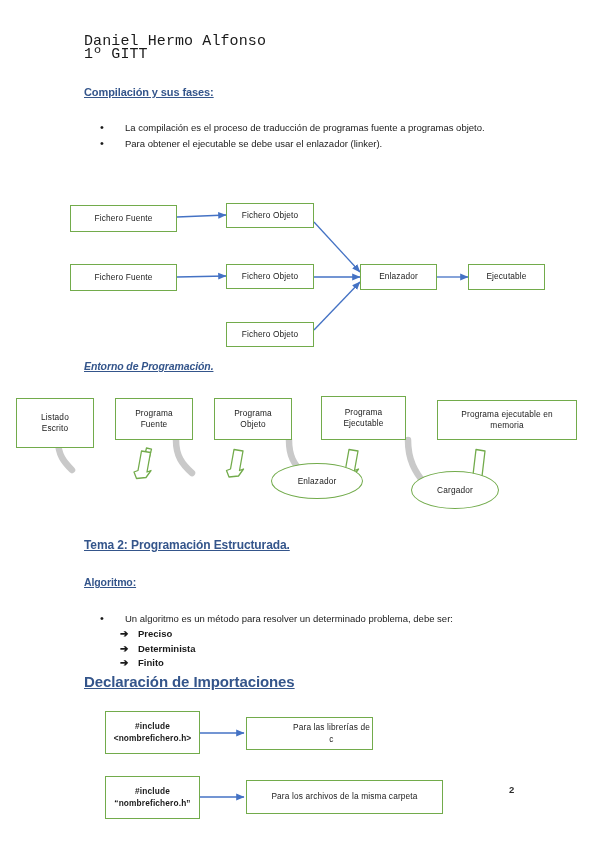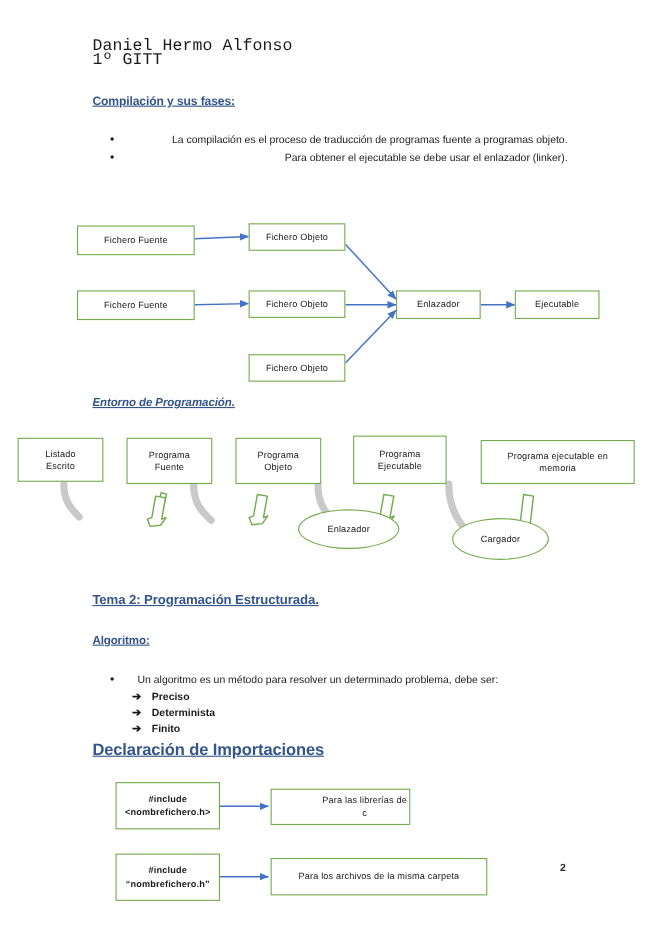--- a/index.html
+++ b/index.html
@@ -43,21 +43,21 @@
   .h-tema2       { left: 84px; top: 538px; font-size: 12px; }
   .h-algoritmo   { left: 84px; top: 576px; font-size: 10.5px; }
   .h-declaracion { left: 84px; top: 673px; font-size: 15px; }
 
   .bullet-list {
     position: absolute;
     margin: 0;
     padding: 0;
     list-style: none;
   }
-  .bl-1 { left: 96px; top: 121px; width: 420px; text-align: right; }
+  .bl-1 { left: 96px; top: 121px; width: 420px; }
   .bl-2 { left: 96px; top: 612px; width: 420px; }
   .bullet-list li {
     position: relative;
     padding-left: 29px;
     font-size: 9.5px;
     line-height: 14px;
     margin-bottom: 2px;
   }
   .bullet-list li::before {
     content: "\2022";
@@ -216,21 +216,21 @@
 
     <g fill="#ffffff" stroke="#72ab4b" stroke-width="1.3" stroke-linejoin="round">
       <path d="M138,478 L145,465 L142.2,465 L146.5,448 L151.5,449.2 L147.2,466.2 L144.4,466.2 Z" transform="translate(0,0)"></path>
       <path d="M136.5,478.5 L134,472 L138,470.5 L141.5,451 L150.5,452.5 L147,472 L151,470.5 L146,477.5 Z"></path>
       <path d="M229,477 L226.5,470.5 L230.5,469 L234,449.5 L243,451 L239.5,470.5 L243.5,469 L238.5,476 Z"></path>
       <path d="M344,477 L341.5,470.5 L345.5,469 L349,449.5 L358,451 L354.5,470.5 L358.5,469 L353.5,476 Z"></path>
       <path d="M471,487 L468.5,480.5 L472.5,479 L476,449.5 L485,451 L481.5,480.5 L485.5,479 L480.5,486 Z"></path>
     </g>
   </svg>
 
-  <div class="gbox multi" style="left:16px;top:398px;width:78px;height:40px;">
+  <div class="gbox multi" style="left:16px;top:398px;width:78px;height:50px;">
     <span>Listado</span>
     <span>Escrito</span>
   </div>
   <div class="gbox multi" style="left:115px;top:398px;width:78px;height:42px;">
     <span>Programa</span>
     <span>Fuente</span>
   </div>
   <div class="gbox multi" style="left:214px;top:398px;width:78px;height:42px;">
     <span>Programa</span>
     <span>Objeto</span>

